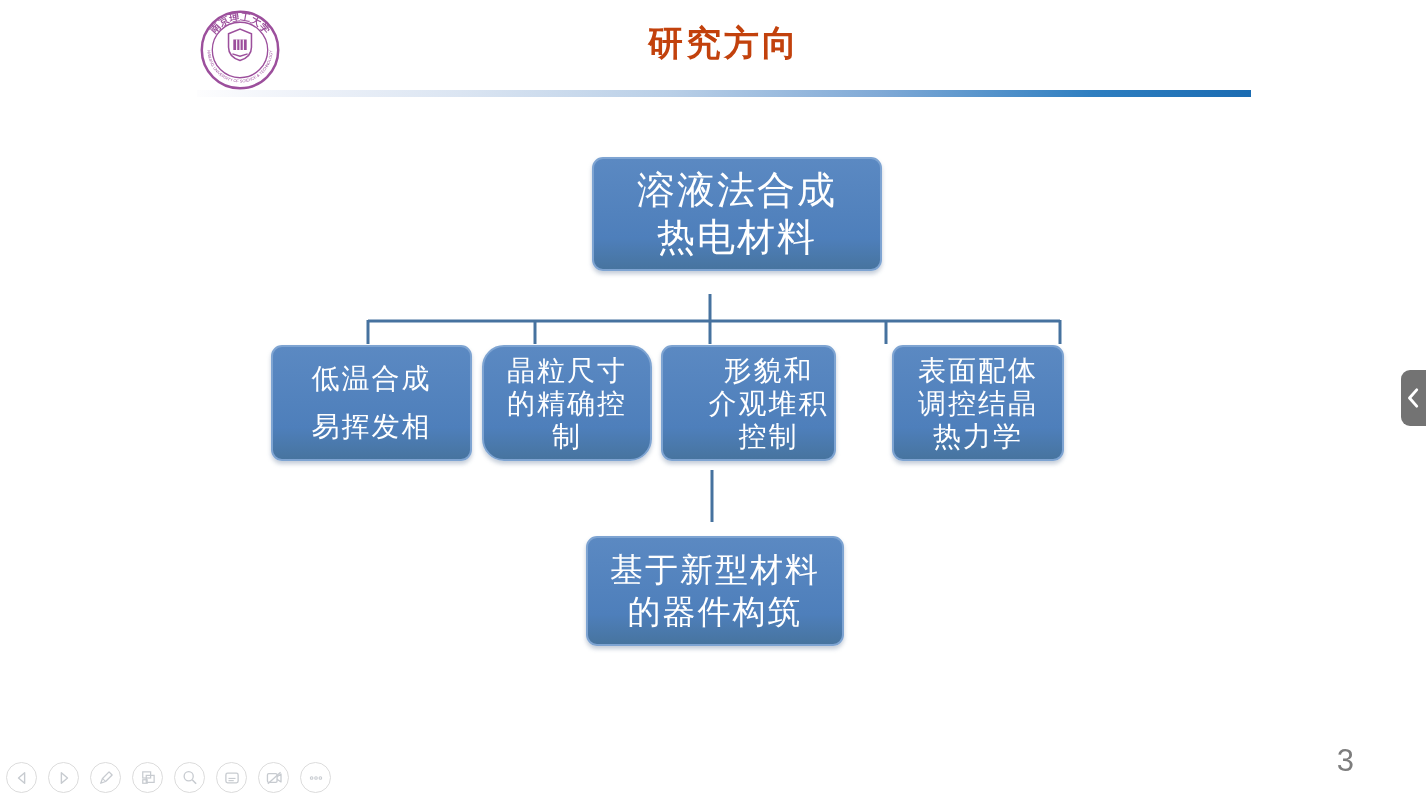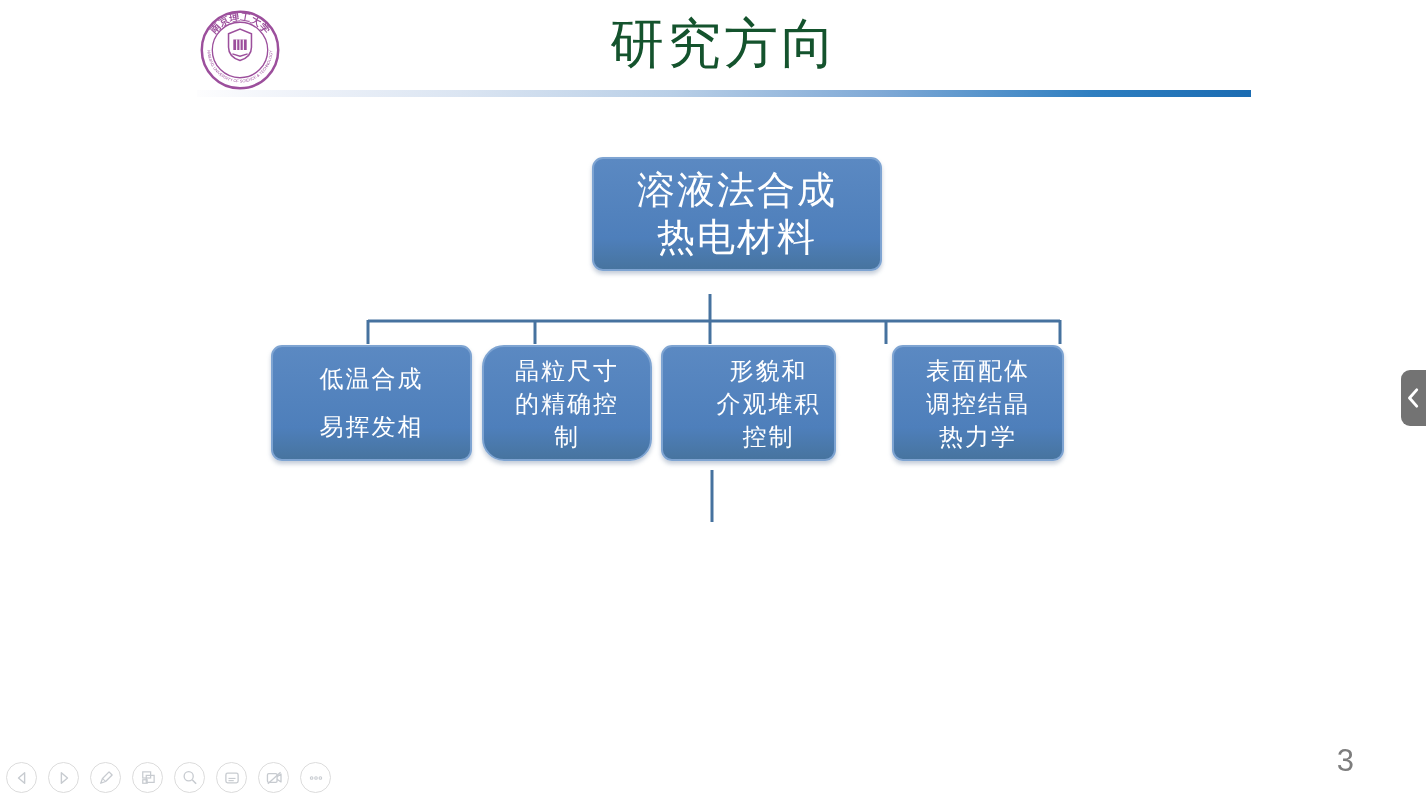--- a/index.html
+++ b/index.html
@@ -2,35 +2,35 @@
 <html><head>
 <meta charset="utf-8">
 <style>
   html,body{margin:0;padding:0;background:#ffffff;}
   body{font-family:"Liberation Sans","DejaVu Sans",sans-serif;}
   .stage{position:relative;width:1426px;height:800px;background:#ffffff;overflow:hidden;}
 
   
   .logo{position:absolute;left:195px;top:7px;width:90px;height:86px;}
   .slide-title{position:absolute;left:197px;top:10px;width:1054px;text-align:center;
-    font-size:54px;line-height:66px;font-weight:normal;color:#14532d;letter-spacing:3px;}
+    font-size:35px;line-height:66px;font-weight:bold;color:#c2410c;letter-spacing:3px;}
   .accent-rule{position:absolute;left:197px;top:90px;width:1054px;height:7px;
     background:linear-gradient(to right,#fdfdfe 0%,#eef2f9 10%,#dbe5f2 25%,#b9cfe7 45%,#7fa9d6 65%,#2e7ec0 85%,#1b6cb2 100%);}
 
   
   .connectors{position:absolute;left:0;top:0;pointer-events:none;}
   .node{position:absolute;display:flex;align-items:center;justify-content:center;
     background:linear-gradient(180deg,#5b89c2 0%,#4e7fbb 72%,#47749f 100%);
     border:2px solid #7ea4d2;border-radius:11px;box-sizing:border-box;
     box-shadow:0 3px 4px rgba(125,145,170,.45);}
   .node-label{white-space:pre-line;text-align:center;color:#ffffff;letter-spacing:2px;}
   .node-root{left:592px;top:157px;width:290px;height:114px;}
   .node-root .node-label{font-size:38px;line-height:47px;}
   .node-c{top:345px;height:116px;}
-  .node-c .node-label{font-size:24px;line-height:33px;}
+  .node-c .node-label{font-size:28px;line-height:33px;}
   .node-c1{left:271px;width:201px;}
   .node-c1 .node-label{line-height:48px;}
   .node-c2{left:482px;width:170px;border-radius:22px;}
   .node-c3{left:661px;width:175px;padding-left:40px;}
   .node-c4{left:892px;width:172px;}
   .node-c5{left:1027px;width:176px;}
   .node-leaf{left:586px;top:536px;width:258px;height:110px;}
   .node-leaf .node-label{font-size:33px;line-height:42px;}
 
   
@@ -105,20 +105,24 @@
     <div class="node-label">形貌和
 介观堆积
 控制</div>
   </div>
   <div class="node node-c node-c4">
     <div class="node-label">表面配体
 调控结晶
 热力学</div>
   </div>
 
+  <div class="node node-leaf">
+    <div class="node-label">基于新型材料
+的器件构筑</div>
+  </div>
 
   <div class="toolbar">
     <button class="tb-btn">
       <svg width="28" height="28" viewBox="0 0 32 32">
         <path d="M19 10 L12 16 L19 22 Z" fill="none" stroke="#c7cbd0" stroke-width="1.6" stroke-linejoin="round"></path>
       </svg>
     </button>
     <button class="tb-btn">
       <svg width="28" height="28" viewBox="0 0 32 32">
         <path d="M13 10 L20 16 L13 22 Z" fill="none" stroke="#c7cbd0" stroke-width="1.6" stroke-linejoin="round"></path>

